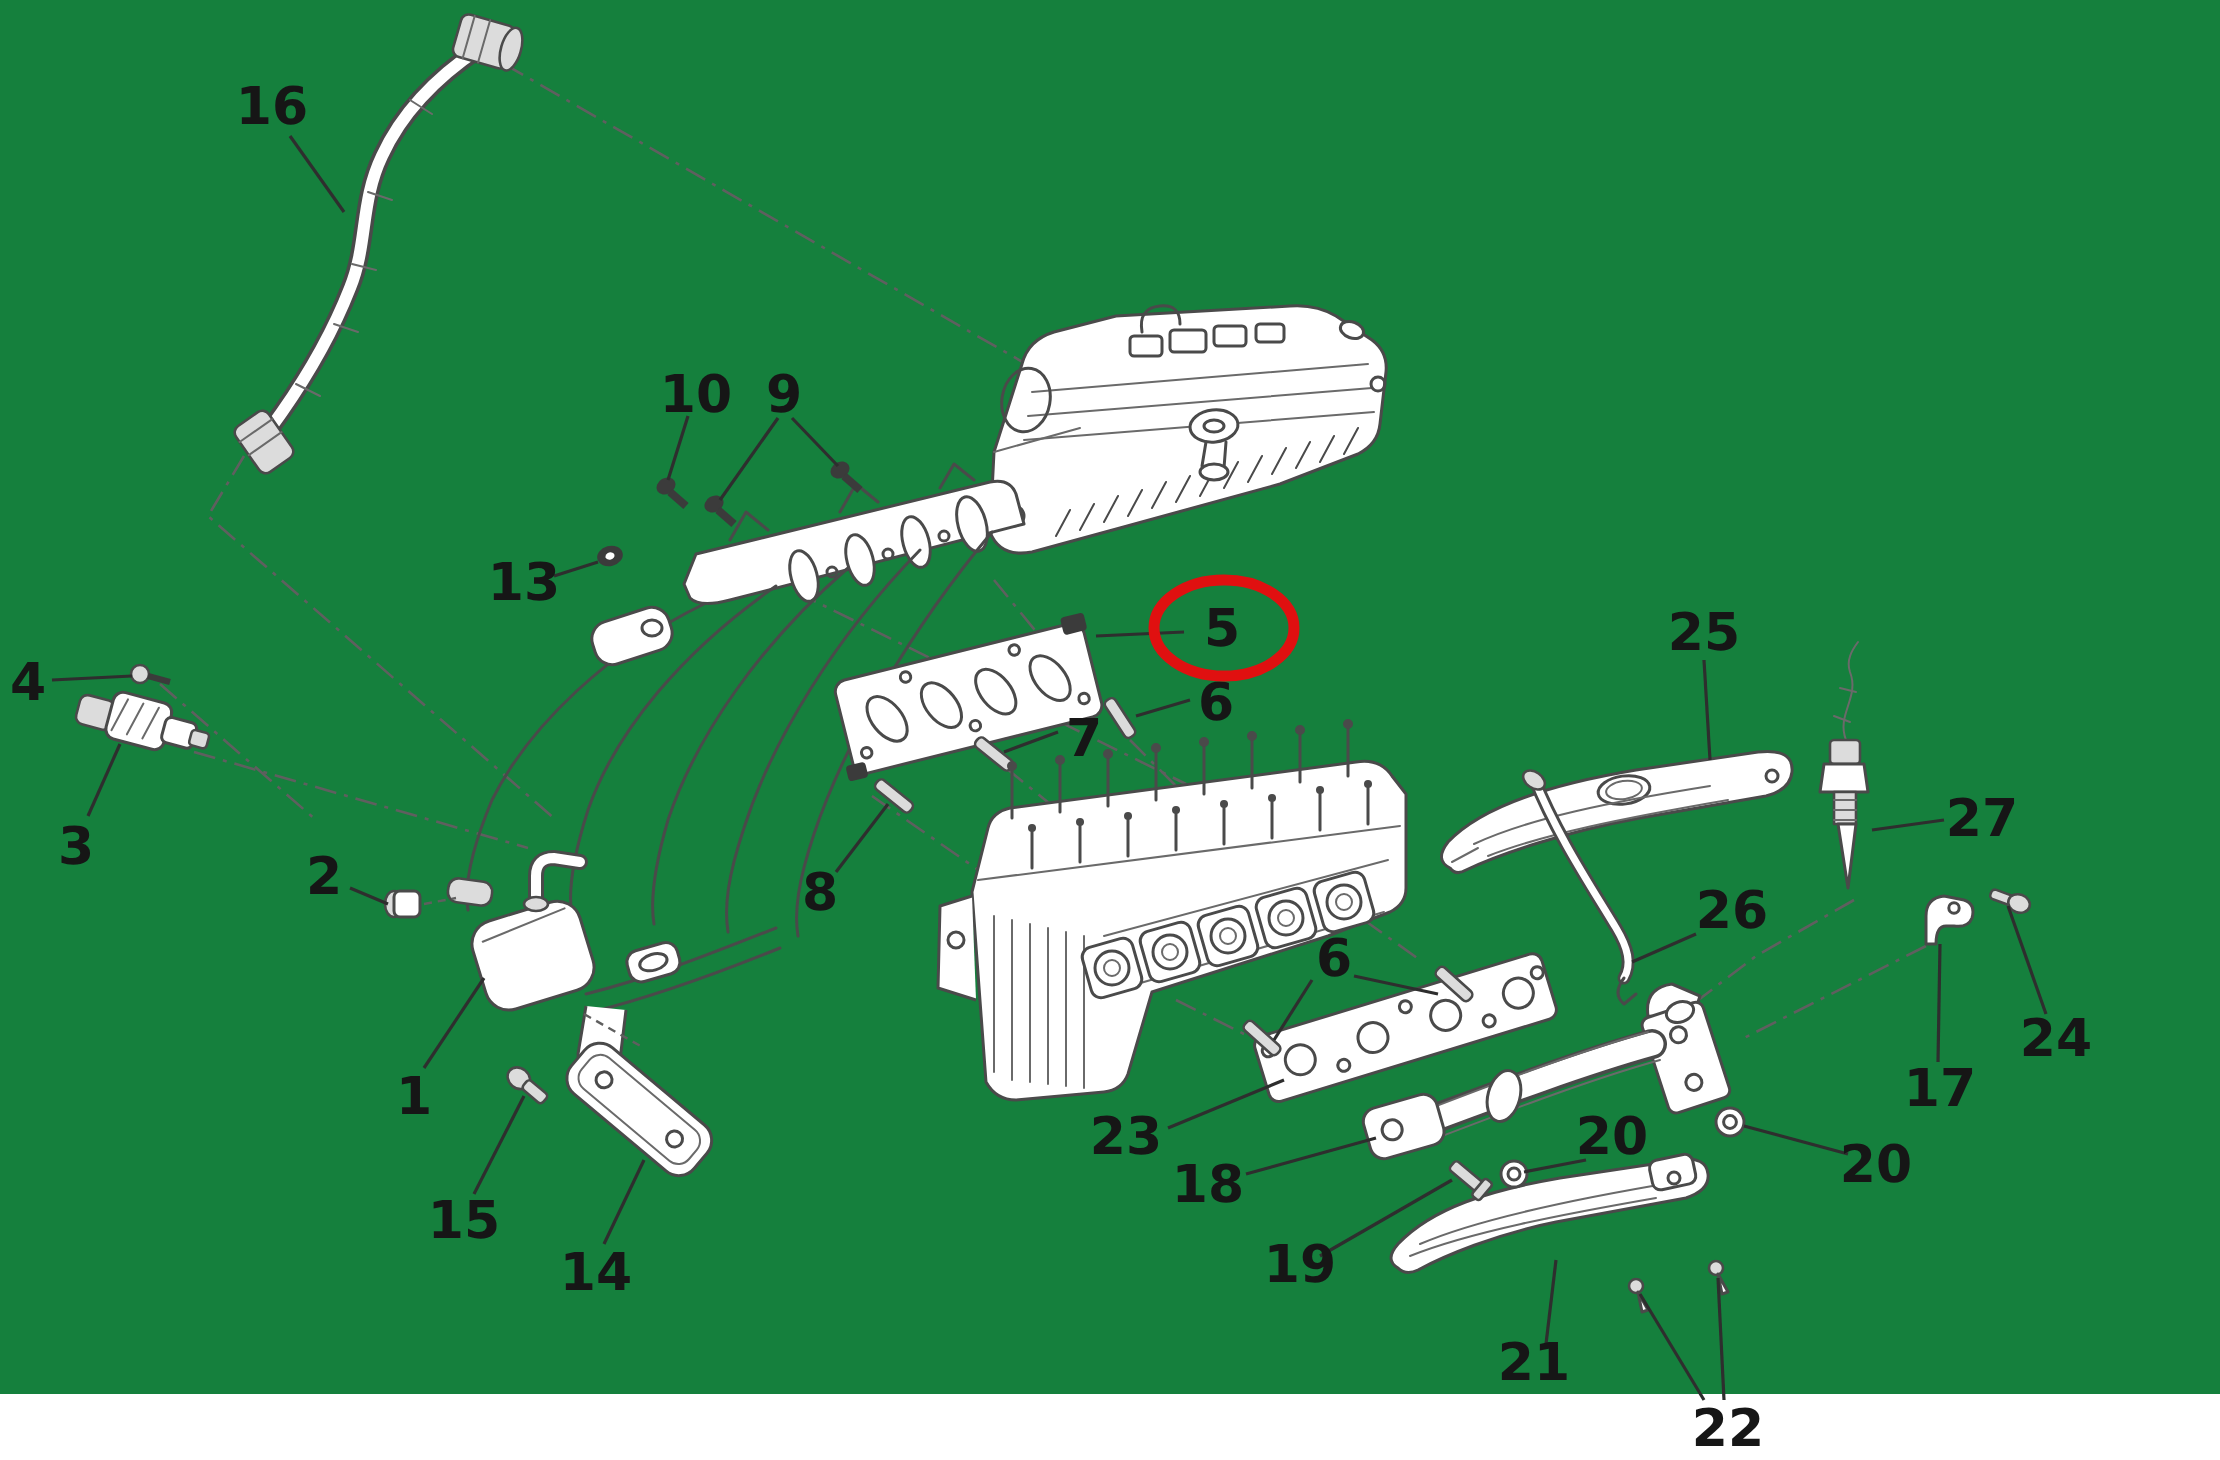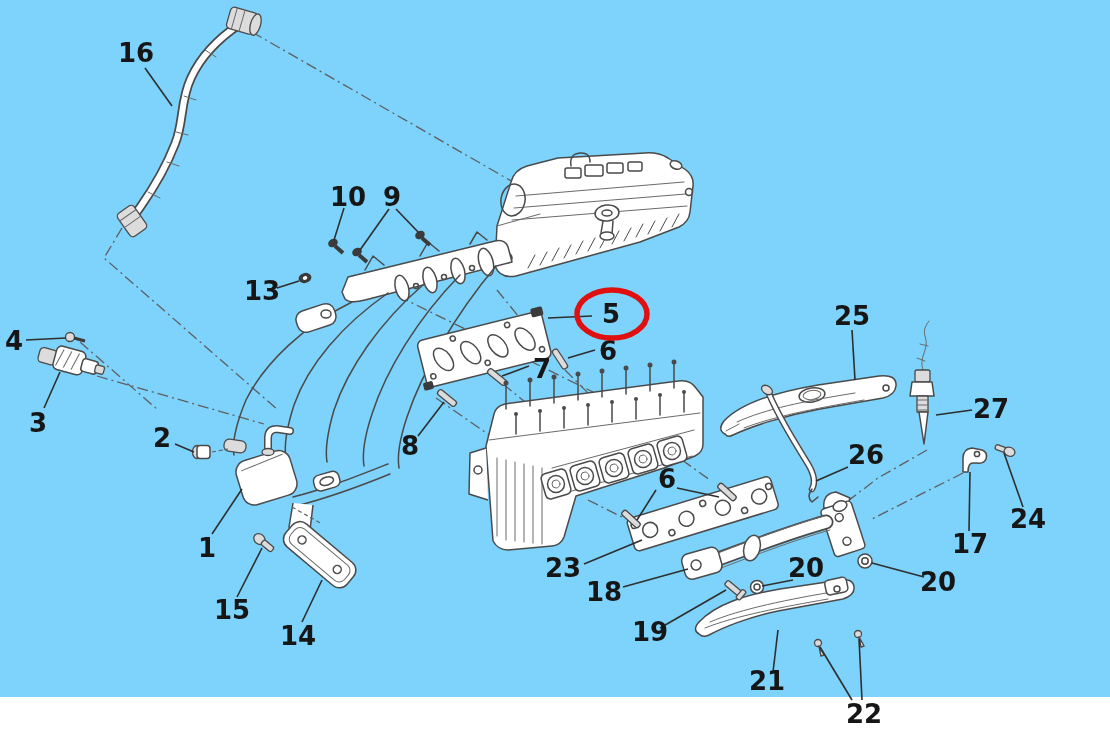--- a/index.html
+++ b/index.html
@@ -1,17 +1,17 @@
 <!DOCTYPE html>
 <html><head>
 <meta charset="utf-8">
 <style>
   html,body{margin:0;padding:0;background:#ffffff;}
   body{width:1110px;height:730px;overflow:hidden;font-family:"DejaVu Sans",sans-serif;}
-  .stage{position:relative;width:1110px;height:697px;background:#7dd3fc;}
+  .stage{position:relative;width:1110px;height:697px;background:#15803d;}
   svg{display:block;}
   .ln{fill:none;stroke:#4a4a4a;stroke-width:1.5;stroke-linecap:round;stroke-linejoin:round;}
   .thin{fill:none;stroke:#6a6a6a;stroke-width:1;stroke-linecap:round;}
   .fw{fill:#ffffff;stroke:#4a4a4a;stroke-width:1.5;stroke-linejoin:round;}
   .fl{fill:#dcdcdc;stroke:#4a4a4a;stroke-width:1.3;stroke-linejoin:round;}
   .fd{fill:#3b3b3b;stroke:none;}
   .tube-o{fill:none;stroke:#4a4a4a;stroke-linecap:round;}
   .tube-i{fill:none;stroke:#ffffff;stroke-linecap:round;}
   .dashdot{fill:none;stroke:#5f5f5f;stroke-width:1.3;stroke-dasharray:11 4 2 4;}
   .dashed{fill:none;stroke:#5f5f5f;stroke-width:1.2;stroke-dasharray:4 3;}

